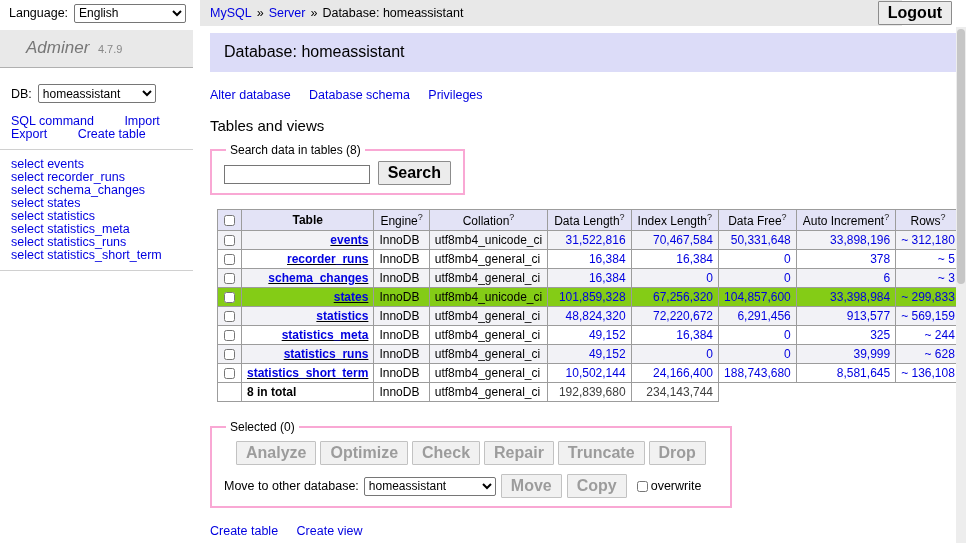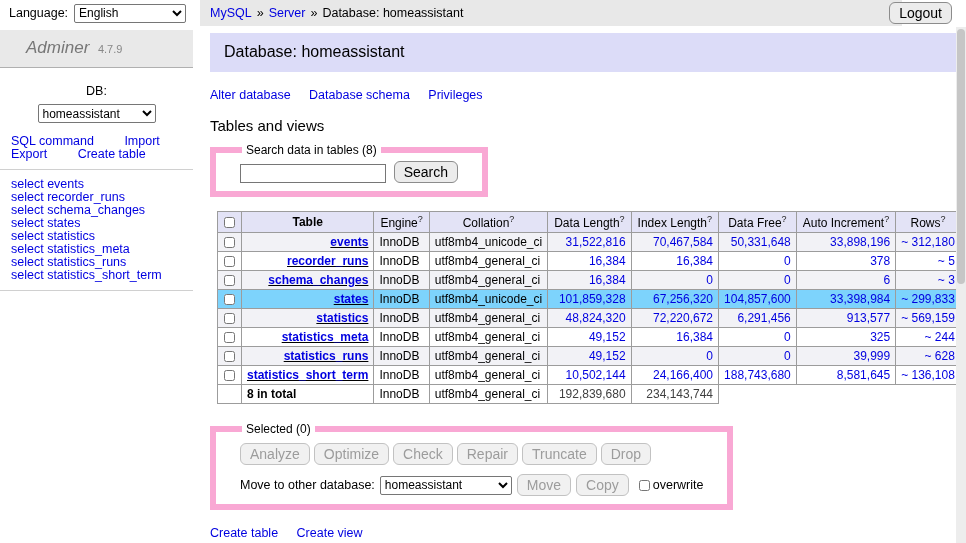--- a/index.html
+++ b/index.html
@@ -9,78 +9,78 @@
     font-family: "Liberation Sans", "DejaVu Sans", sans-serif;
     font-size: 13px;
   }
   a { color: #0000e0; text-decoration: none; cursor: pointer; }
   select {
     font-family: "Liberation Sans", "DejaVu Sans", sans-serif;
     font-size: 12px; height: 19px; border: 1px solid #767676; background: #fff; border-radius: 2px;
   }
   button {
     font-family: "Liberation Sans", "DejaVu Sans", sans-serif;
-    font-size: 14px; padding: 2px 9px;
-    background: #ececec; border: 1px solid #8c8c8c; border-radius: 6px; color: #000;
+    font-size: 16px; padding: 2px 9px;
+    background: #ececec; border: 1px solid #8c8c8c; border-radius: 1px; color: #000; font-weight: bold;
   }
   button:disabled { color: #9c9c9c; background: #f1f1f1; border-color: #c2c2c2; }
 
   
   .top-row { display: flex; align-items: stretch; height: 26px; }
   .lang-area { width: 200px; flex-shrink: 0; display: flex; align-items: center; gap: 6px; padding-left: 9px; font-size: 12.5px; }
   .lang-area select { width: 112px; }
   .breadcrumb { flex: 1; background: #e8e8e8; display: flex; align-items: center; gap: 5px; padding: 12px 10px; font-size: 12.5px; }
   .logout-area { width: 64px; flex-shrink: 0; display: flex; align-items: center; justify-content: flex-end; padding-right: 14px; }
 
   
   .layout { display: flex; }
   .sidebar { width: 193px; flex-shrink: 0; }
   .sidebar-header { margin-top: 4px; background: #e9e9e9; border-bottom: 1px solid #b0b0b0; padding: 8px 26px 9px; color: #777; }
   .app-name { font-style: italic; font-size: 17px; }
   .app-version { font-size: 11px; margin-left: 5px; color: #888; }
   .sidebar-body { padding: 16px 11px 0; }
-  .db-row { display: flex; align-items: center; gap: 6px; font-size: 12.5px; margin-bottom: 12px; flex-direction: column; }
+  .db-row { display: flex; align-items: center; gap: 6px; font-size: 12.5px; margin-bottom: 12px; }
   .db-row select { width: 118px; }
   .sb-actions { font-size: 12.5px; line-height: 13px; width: 178px; }
   .sb-actions a { margin-right: 27px; white-space: nowrap; }
   .sb-sep { border-top: 1px solid #d0d0d0; margin: 8px -11px 8px; }
   .sb-tables a { display: block; font-size: 12.5px; line-height: 13px; white-space: nowrap; }
 
   
   .main { flex: 1; padding: 7px 0 0 17px; margin-right: 64px; }
   .page-title { background: #dcdcf8; font-size: 16px; font-weight: normal; padding: 10px 14px 11px; margin: 0 0 16px; }
   .nav-links { font-size: 12.5px; }
   .nav-links a { margin-right: 15px; }
   h3 { font-weight: normal; font-size: 15px; margin: 15px 0 0; }
 
-  fieldset { border: 6px solid #f9a8d4; padding: 4px 24px 8px; }
+  fieldset { border: 2px solid #f9a8d4; padding: 4px 12px 8px; }
   legend { font-size: 12px; padding: 0 4px; margin-left: 2px; }
   .search-fieldset { display: inline-block; margin-top: 9px; }
   .search-fieldset input[type=text] { width: 146px; height: 19px; border: 1px solid #767676; font-size: 12px; padding: 1px 3px; margin-right: 4px; }
 
   
   .data { border-collapse: collapse; margin: 14px 0 0 7px; font-size: 12px; }
   .data th, .data td { border: 1px solid #9c9c9c; padding: 2px 5px; white-space: nowrap; height: 17px; }
   .data thead th { background: #e3e3f6; font-weight: normal; text-align: center; padding: 2px 6px; }
   .data thead th sup { font-size: 9px; color: #222; }
   .data thead th.col-table span { font-weight: bold; }
   .data th.name-cell { text-align: right; font-weight: normal; text-decoration: underline; }
   .data th.name-cell a { font-weight: bold; }
   .data td.num { text-align: right; color: #0000e0; }
   .data tbody tr:nth-child(odd) td, .data tbody tr:nth-child(odd) th { background: #f2f2f6; }
-  .data tbody tr.hover td, .data tbody tr.hover th { background: #7dd3fc; }
+  .data tbody tr.hover td, .data tbody tr.hover th { background: #84cc16; }
   .data tfoot td { background: #fff; }
   .data tfoot td.total-label { font-weight: bold; }
   .data tfoot td.num { color: #404040; }
   .cb-cell { text-align: center; width: 22px; }
   input[type=checkbox] { width: 11px; height: 11px; margin: 0; vertical-align: middle; }
 
   
   .selected-fieldset { display: inline-block; margin-top: 18px; }
-  .sel-buttons { margin: 3px 0 9px; display: flex; gap: 4px; }
+  .sel-buttons { margin: 3px 12px 9px; display: flex; gap: 4px; }
   .move-row { display: flex; align-items: center; gap: 5px; font-size: 12.5px; }
   .move-row select { width: 132px; }
   .overwrite { display: inline-flex; align-items: center; gap: 3px; margin-left: 5px; font-size: 12.5px; }
 
   .create-links { margin-top: 16px; font-size: 12.5px; }
   .create-links a { margin-right: 15px; }
 
   
   .scrollbar { position: absolute; top: 27px; right: 0; width: 10px; bottom: 0; background: #ededed; }
   .scroll-thumb { position: absolute; top: 2px; left: 1px; right: 1px; height: 255px; background: #c6c6c6; border-radius: 4px; }

